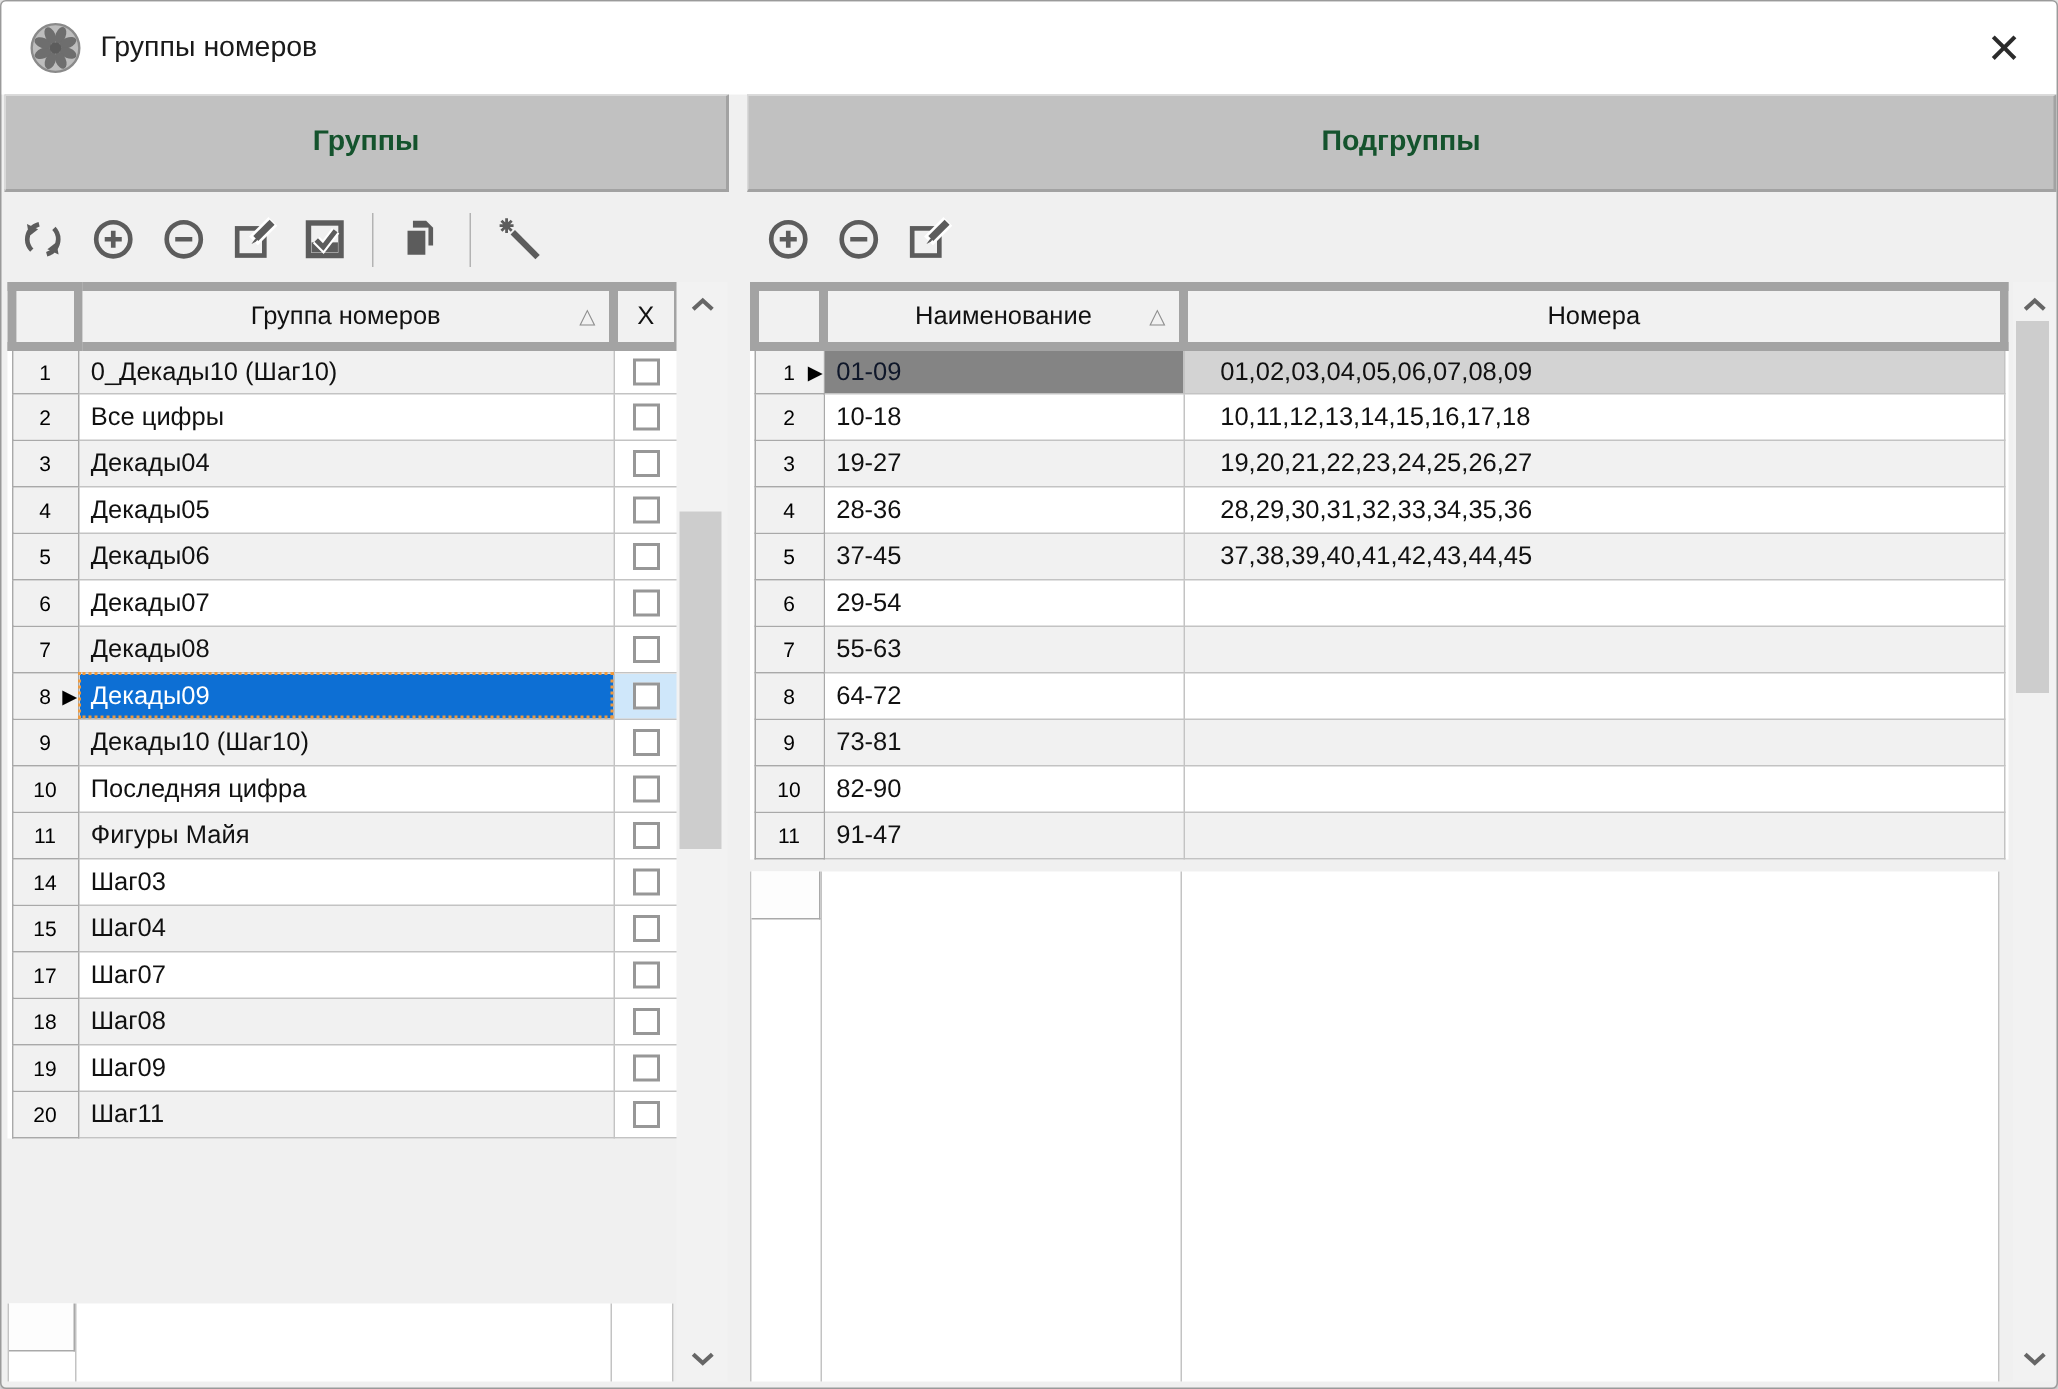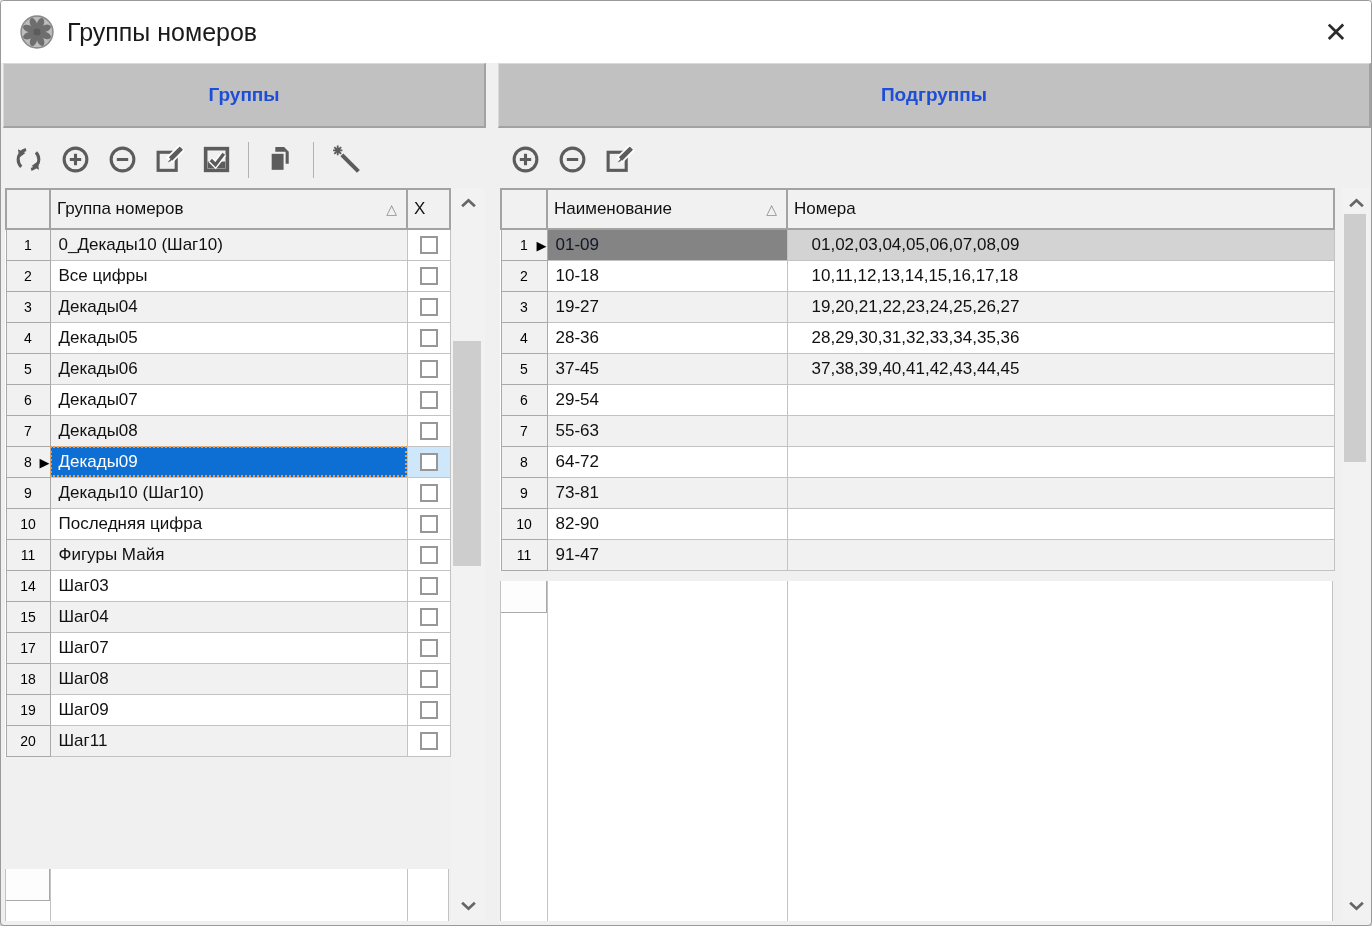--- a/index.html
+++ b/index.html
@@ -8,51 +8,51 @@
   .window{
     position:relative;width:1372px;height:926px;margin:0 auto;
     background:#f0f0f0;border:1px solid #9a9a9a;border-radius:4px;
     overflow:hidden;box-shadow:0 1px 3px rgba(0,0,0,.25);
   }
 
   
   .titlebar{position:absolute;left:0;top:0;width:100%;height:62px;background:#ffffff;
     display:flex;align-items:center;}
   .app-icon{margin-left:18px;width:36px;height:36px;flex:0 0 auto;}
-  .title-text{margin-left:12px;font-size:25px;color:#1a1a1a;}
+  .title-text{margin-left:12px;font-size:19px;color:#1a1a1a;}
   .close-btn{position:absolute;right:12px;top:9px;width:46px;height:44px;
     display:flex;align-items:center;justify-content:center;
     font-size:28px;font-weight:300;color:#2b2b2b;}
 
   
   .panel-header{position:absolute;top:62px;height:65px;
     background:var(--header-bg,#c1c1c1);
     border-top:1px solid #d9d9d9;border-left:1px solid #d9d9d9;
     border-right:2px solid #a2a2a2;border-bottom:2px solid #a2a2a2;
     display:flex;align-items:center;justify-content:center;
-    font-size:19px;font-weight:bold;color:#1d4ed8;}
+    font-size:19px;font-weight:bold;color:#14532d;}
   .panel-header.left{left:2px;width:483px;}
   .panel-header.right{left:497px;width:873px;}
 
   
   .toolbar{position:absolute;top:131px;height:55px;display:flex;align-items:center;gap:9px;}
   .toolbar.left{left:8px;}
   .toolbar.right{left:505px;}
   .tool-btn{width:38px;height:38px;display:flex;align-items:center;justify-content:center;}
   .tool-btn svg{width:31px;height:31px;}
   .tool-sep{width:1px;height:36px;background:#b3b3b3;margin:0 4px;}
 
   
   table.grid{border-collapse:collapse;table-layout:fixed;background:#fff;
     position:absolute;font-size:17px;color:#111;}
   #groups-grid{left:4px;top:187px;width:444px;}
   #subgroups-grid{left:499px;top:187px;width:833px;}
 
-  table.grid th{background:#f1f1f1;border:2px solid #a3a3a3;height:40px;
-    font-weight:normal;font-size:17px;text-align:left;position:relative;padding:0 6px;}
+  table.grid th{background:#f1f1f1;border:6px solid #a3a3a3;height:40px;
+    font-weight:normal;font-size:17px;text-align:center;position:relative;padding:0 6px;}
   table.grid td{border:1px solid #c3c3c3;height:31px;padding:0;overflow:hidden;white-space:nowrap;}
   table.grid td.num{background:#f1f1f1;border-color:#a9a9a9;font-size:14px;
     text-align:center;position:relative;color:#000;}
   table.grid td.name{padding:0 8px;text-align:left;}
   table.grid td.nums{padding:0 24px;text-align:left;}
   table.grid td.xcell{text-align:center;background:#fff;}
 
   table.grid tbody tr:nth-child(odd) td.alt{background:#f1f1f1;}
   table.grid tbody tr:nth-child(even) td.alt{background:#ffffff;}
 

